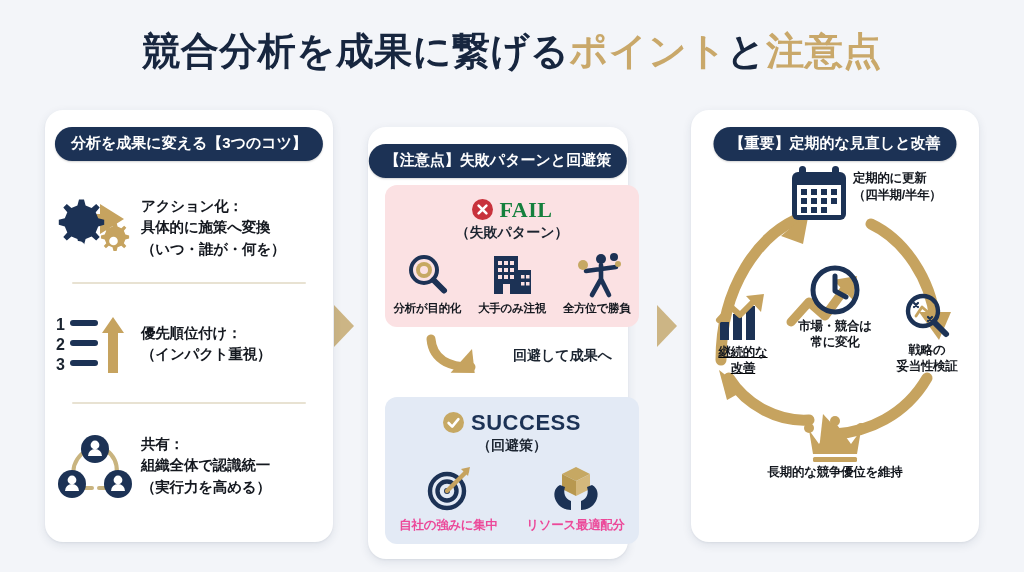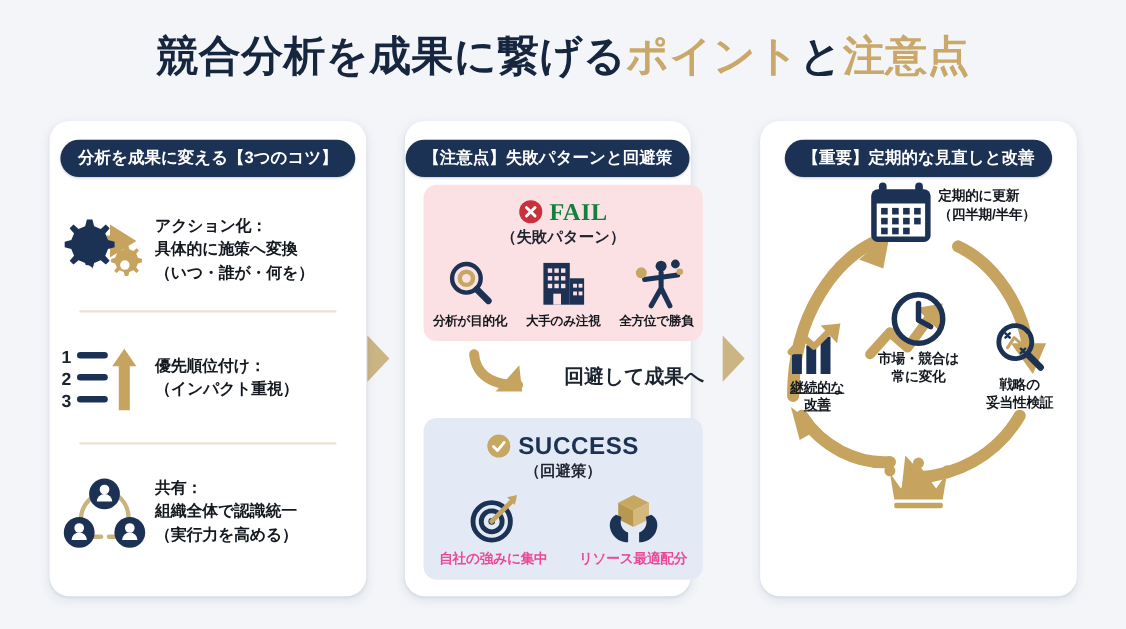--- a/index.html
+++ b/index.html
@@ -21,21 +21,21 @@
   .title .gold { color: #c9a86a; }
 
   
   .card {
     position: absolute; top: 110px;
     background: #ffffff;
     border-radius: 18px;
     box-shadow: 0 3px 10px rgba(30,45,80,0.10), 0 1px 2px rgba(30,45,80,0.06);
   }
   #card1 { left: 45px;  width: 288px; height: 432px; }
-  #card2 { left: 368px; width: 260px; height: 432px; }
+  #card2 { left: 368px; width: 260px; height: 432px; margin-top: 17px; }
   #card3 { left: 691px; width: 288px; height: 432px; }
 
   .pill {
     position: absolute; left: 50%; transform: translateX(-50%);
     top: 17px;
     background: #1c3255;
     color: #ffffff;
     border-radius: 999px;
     font-size: 15px; font-weight: bold;
     padding: 7px 16px 8px;
@@ -96,21 +96,21 @@
   .trio .cell .lab { font-size: 11.5px; font-weight: bold; color: #14181f; margin-top: 4px; letter-spacing: -0.3px; white-space: nowrap; }
 
   .duo { position: absolute; left: 0; width: 254px; display: flex; }
   .duo .cell { flex: 1; text-align: center; }
   .duo .cell .glyph { height: 52px; display: flex; align-items: flex-end; justify-content: center; }
   .duo .cell .lab { font-size: 12.5px; font-weight: bold; color: #ec4899; margin-top: 4px; letter-spacing: -0.3px; white-space: nowrap; }
 
   .bridge { position: absolute; left: 17px; top: 206px; width: 254px; height: 60px; }
   .bridge .btxt {
     position: absolute; left: 128px; top: 14px;
-    font-size: 18px; font-weight: bold; color: #1b2430; white-space: nowrap;
+    font-size: 14px; font-weight: bold; color: #1b2430; white-space: nowrap;
   }
 
   
   .c3 { position: absolute; left: 0; top: 54px; width: 288px; height: 378px; }
   .c3 .node { position: absolute; text-align: center; }
   .c3 .node .lab {
     font-size: 12.5px; font-weight: bold; color: #14181f;
     line-height: 1.3; margin-top: 2px; white-space: nowrap; letter-spacing: -0.3px;
   }
   #n_cal  { left: 96px;  top: 0px;  width: 64px; }
@@ -414,17 +414,18 @@
       <div class="node" id="n_crown">
         <div style="display:flex;justify-content:center;">
           <svg width="66" height="46" viewBox="0 0 66 46">
             <path d="M7 14 L17 28 L33 6 L49 28 L59 14 L55 38 L11 38 Z" fill="#c6a35f"></path>
             <circle cx="7" cy="12" r="5" fill="#c6a35f"></circle>
             <circle cx="59" cy="12" r="5" fill="#c6a35f"></circle>
             <circle cx="33" cy="5" r="5" fill="#c6a35f"></circle>
             <rect x="11" y="41" width="44" height="5" rx="1.5" fill="#c6a35f"></rect>
           </svg>
         </div>
+        <div class="lab">長期的な競争優位を維持</div>
       </div>
     </div>
   </div>
 
 </div>
 
 </body></html>

